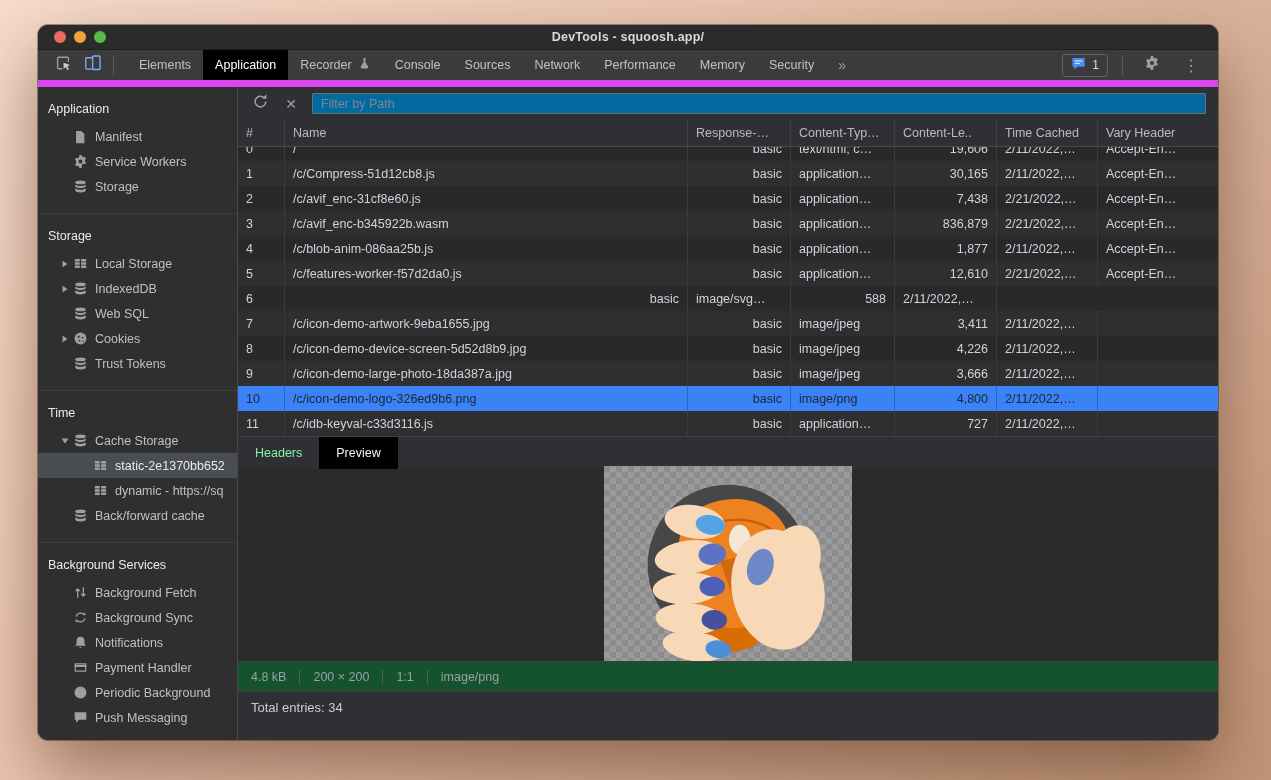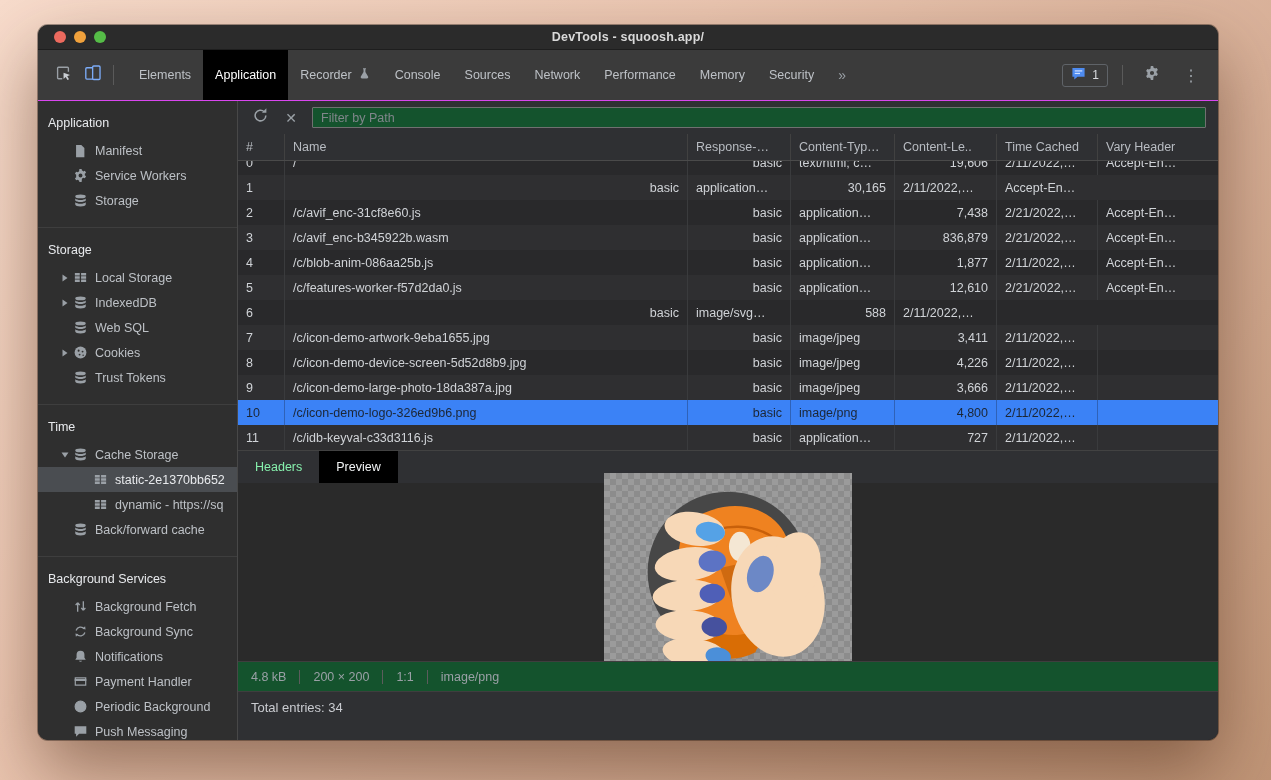--- a/index.html
+++ b/index.html
@@ -15,21 +15,21 @@
     box-shadow:0 30px 70px rgba(70,35,15,.5), 0 0 0 1px rgba(0,0,0,.35);
     display:flex; flex-direction:column;
   }
   
   .titlebar{height:25px; background:#2b2b2b; border-bottom:1px solid #1e1e1e; display:flex; align-items:center; position:relative; flex-shrink:0;}
   .lights{position:absolute; left:16px; top:50%; transform:translateY(-50%); display:flex; gap:8px;}
   .light{width:12px; height:12px; border-radius:50%;}
   .light.red{background:#ec6a5e;} .light.yellow{background:#f0a13c;} .light.green{background:#55bc47;}
   .wtitle{flex:1; text-align:center; color:#d9d9d9; font-size:12.5px; font-weight:bold; letter-spacing:.2px;}
   
-  .toolbar{height:51px; background:#3b3b3b; display:flex; align-items:center; padding-left:10px; flex-shrink:0; border-bottom:1px solid #d946ef;}
+  .toolbar{height:37px; background:#3b3b3b; display:flex; align-items:center; padding-left:10px; flex-shrink:0; border-bottom:7px solid #d946ef;}
   .tb-icon{width:30px; height:28px; display:flex; align-items:center; justify-content:center; border-radius:3px;}
   .tb-divider{width:1px; height:20px; background:#5a5a5a; margin:0 5px;}
   .tabs{display:flex; height:100%; margin-left:8px;}
   .tab{display:flex; align-items:center; padding:0 12px; color:#bdc1c6; font-size:12.5px; gap:6px; white-space:nowrap;}
   .tab.active{background:#000; color:#fff;}
   .more-tabs{color:#9aa0a6; font-size:14px; padding:0 12px; display:flex; align-items:center;}
   .toolbar-right{margin-left:auto; display:flex; align-items:center; padding-right:12px; gap:9px;}
   .issues{display:flex; align-items:center; gap:6px; border:1px solid #5f6368; border-radius:3px; padding:2px 8px; color:#dadce0; font-size:12px; height:23px;}
   .kebab{color:#9aa0a6; font-size:16px; width:18px; text-align:center;}
   
@@ -44,21 +44,21 @@
   .side-item.selected{background:#4a4d51; color:#e8eaed;}
   .arrow{width:14px; display:flex; justify-content:center; align-items:center; flex-shrink:0;}
   .arrow svg{fill:#9aa0a6;}
   .sicon{width:16px; height:16px; margin-right:7px; display:flex; align-items:center; justify-content:center; flex-shrink:0;}
   .sicon svg{fill:#9aa0a6;}
   
   .content{flex:1; display:flex; flex-direction:column; background:#282828; min-width:0;}
   .filter-row{height:33px; background:#2f3033; display:flex; align-items:center; padding:0 12px; gap:11px; flex-shrink:0;}
   .fi-btn{width:20px; height:20px; display:flex; align-items:center; justify-content:center; flex-shrink:0;}
   .x-glyph{color:#9aa0a6; font-size:14px;}
-  .filter-input{flex:1; height:21px; background:#14532d; border:1px solid #707070; color:#bdc1c6; font-size:12.5px; padding:0 8px; outline:none; border-radius:1px;}
+  .filter-input{flex:1; height:21px; background:#0369a1; border:1px solid #707070; color:#bdc1c6; font-size:12.5px; padding:0 8px; outline:none; border-radius:1px;}
   .filter-input::placeholder{color:#80868b;}
   .grid{flex-shrink:0;}
   .grid-header,.row{display:grid; grid-template-columns:47px 403px 103px 104px 102px 101px 1fr;}
   .grid-header{height:27px; background:#2f3033; border-bottom:1px solid #4a4a4a; color:#b8bcc2; font-size:12.5px;}
   .hc{display:flex; align-items:center; padding:0 8px; border-right:1px solid #414141; overflow:hidden; white-space:nowrap;}
   .hc:last-child{border-right:none;}
   .row{height:25px; font-size:12.5px; color:#d0d3d7;}
   .row.even{background:#29292b;} .row.odd{background:#2f2f31;}
   .row.selected{background:#3b82f6; color:#1c2634;}
   .c{display:flex; align-items:center; padding:0 8px; border-right:1px solid #3a3b3d; overflow:hidden; white-space:nowrap; height:100%;}
@@ -412,20 +412,21 @@
                 <div class="c">/</div>
                 <div class="c right">basic</div>
                 <div class="c">text/html; c…</div>
                 <div class="c right">19,606</div>
                 <div class="c">2/11/2022,…</div>
                 <div class="c">Accept-En…</div>
               </div>
             </div>
             <div class="row odd">
               <div class="c">1</div>
+              <div class="c">/c/Compress-51d12cb8.js</div>
               <div class="c right">basic</div>
               <div class="c">application…</div>
               <div class="c right">30,165</div>
               <div class="c">2/11/2022,…</div>
               <div class="c">Accept-En…</div>
             </div>
             <div class="row even">
               <div class="c">2</div>
               <div class="c">/c/avif_enc-31cf8e60.js</div>
               <div class="c right">basic</div>

